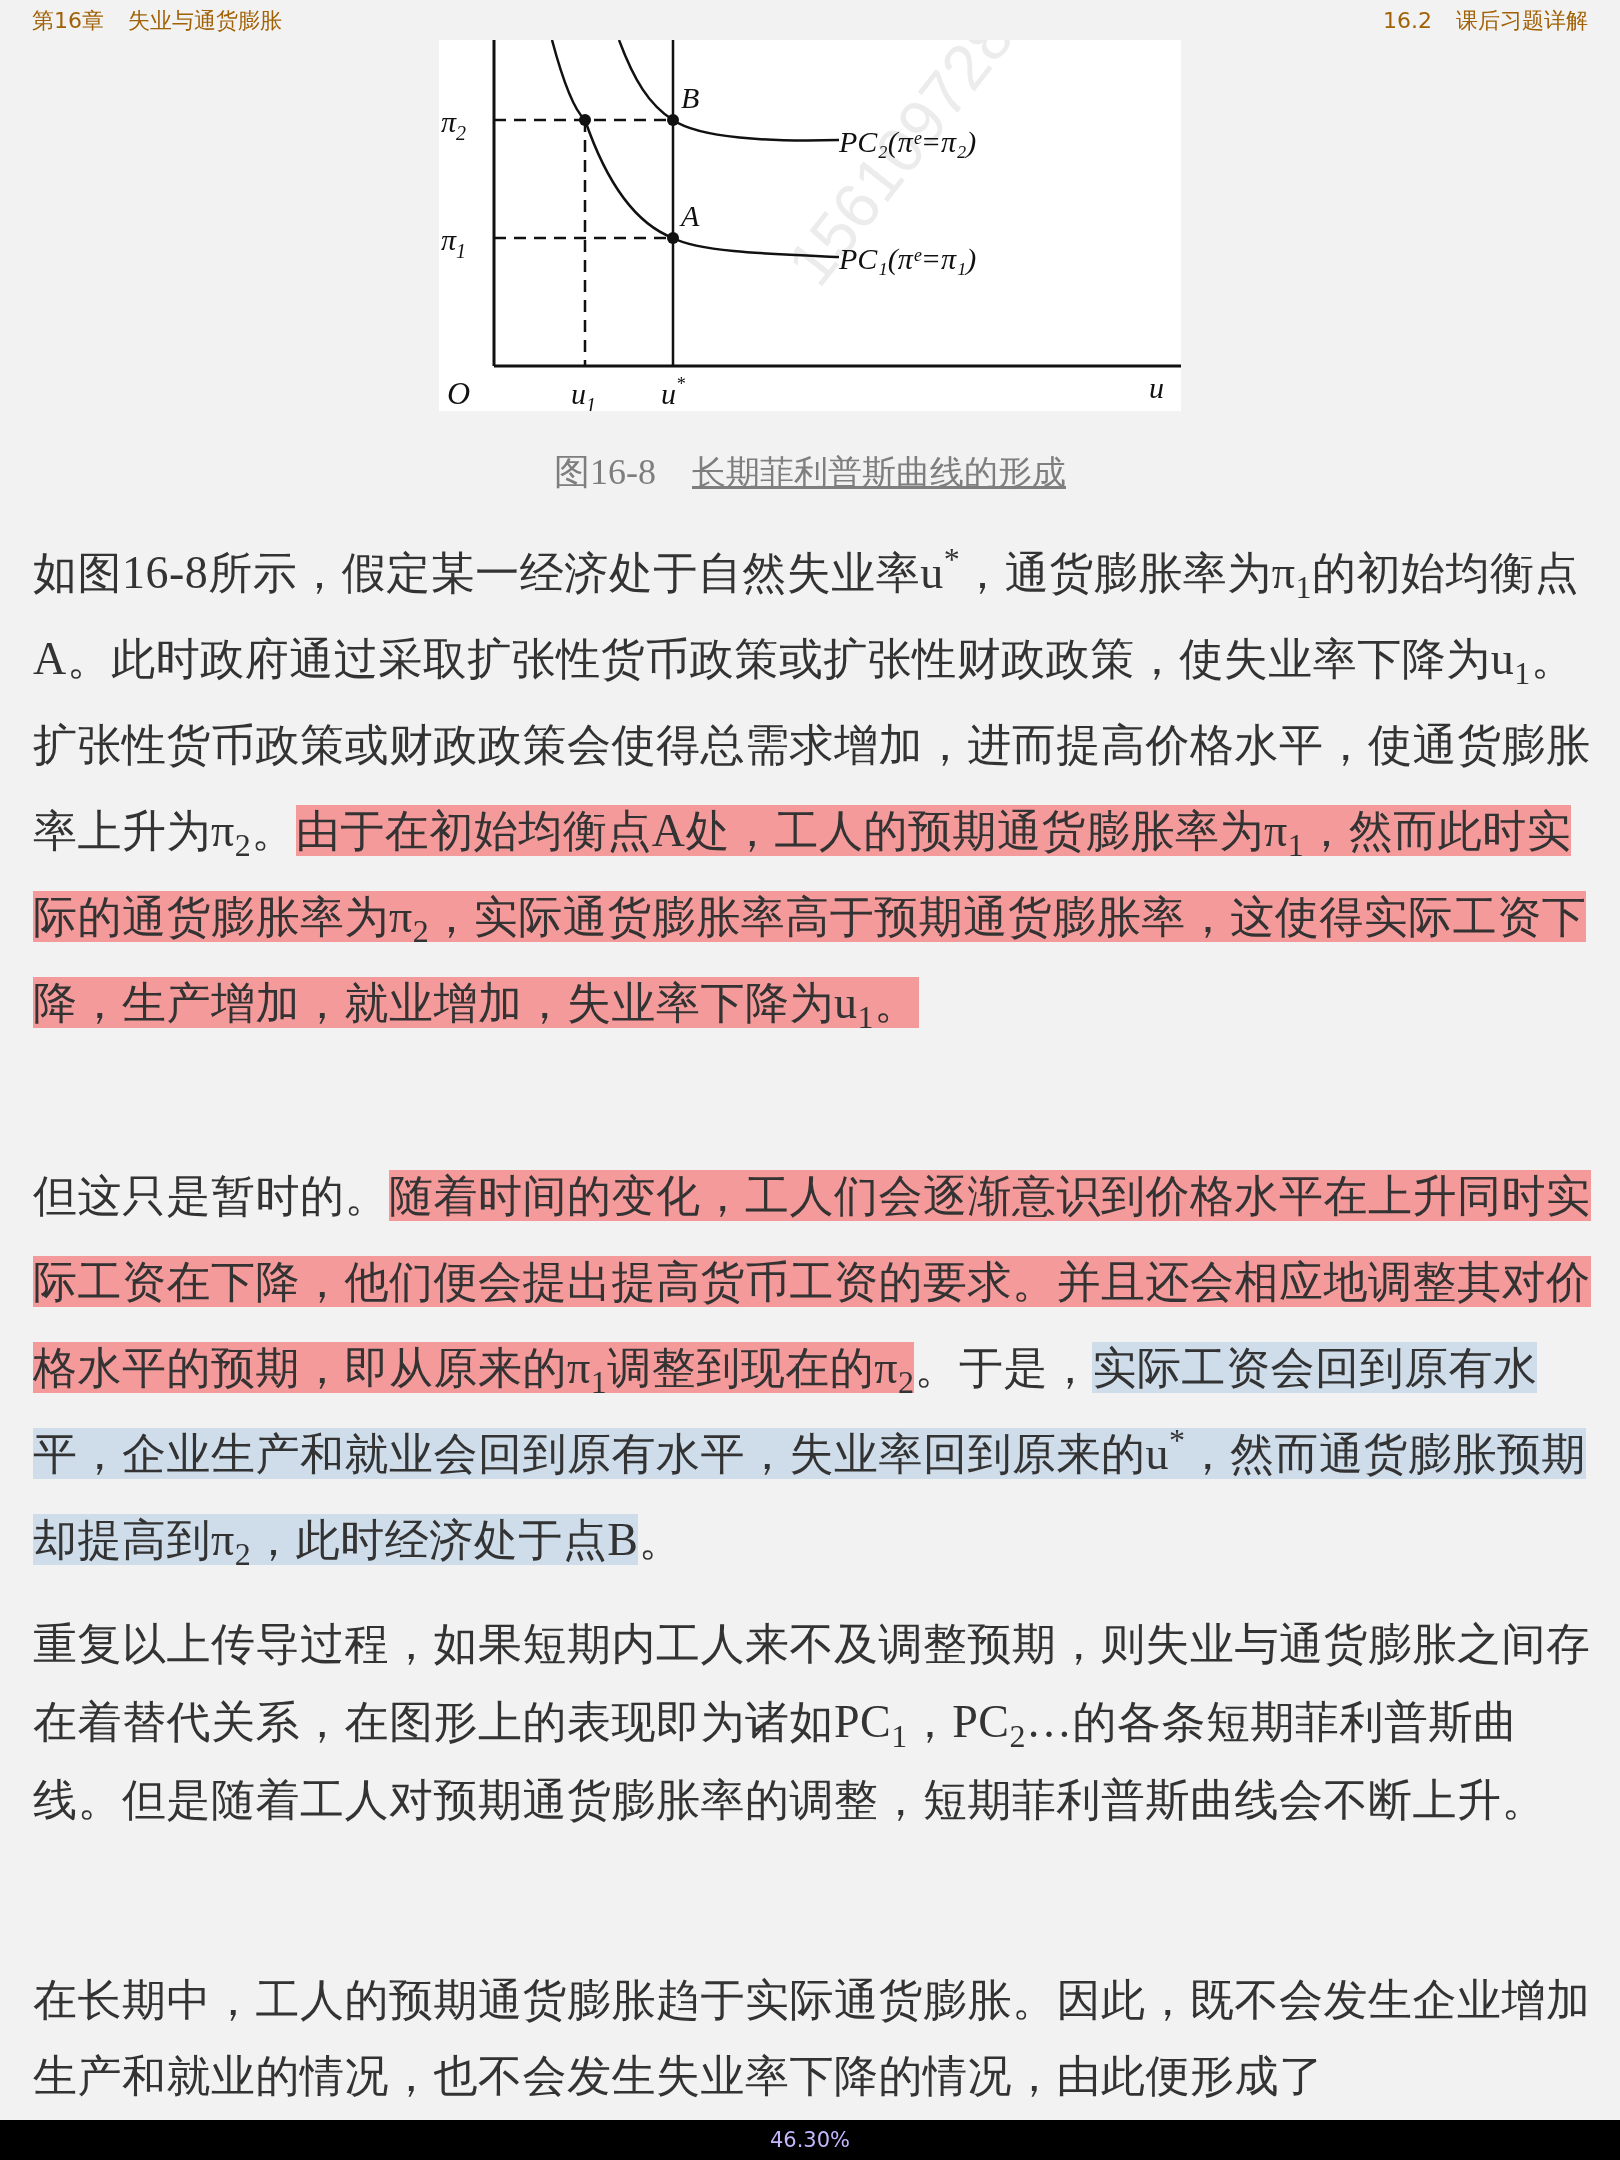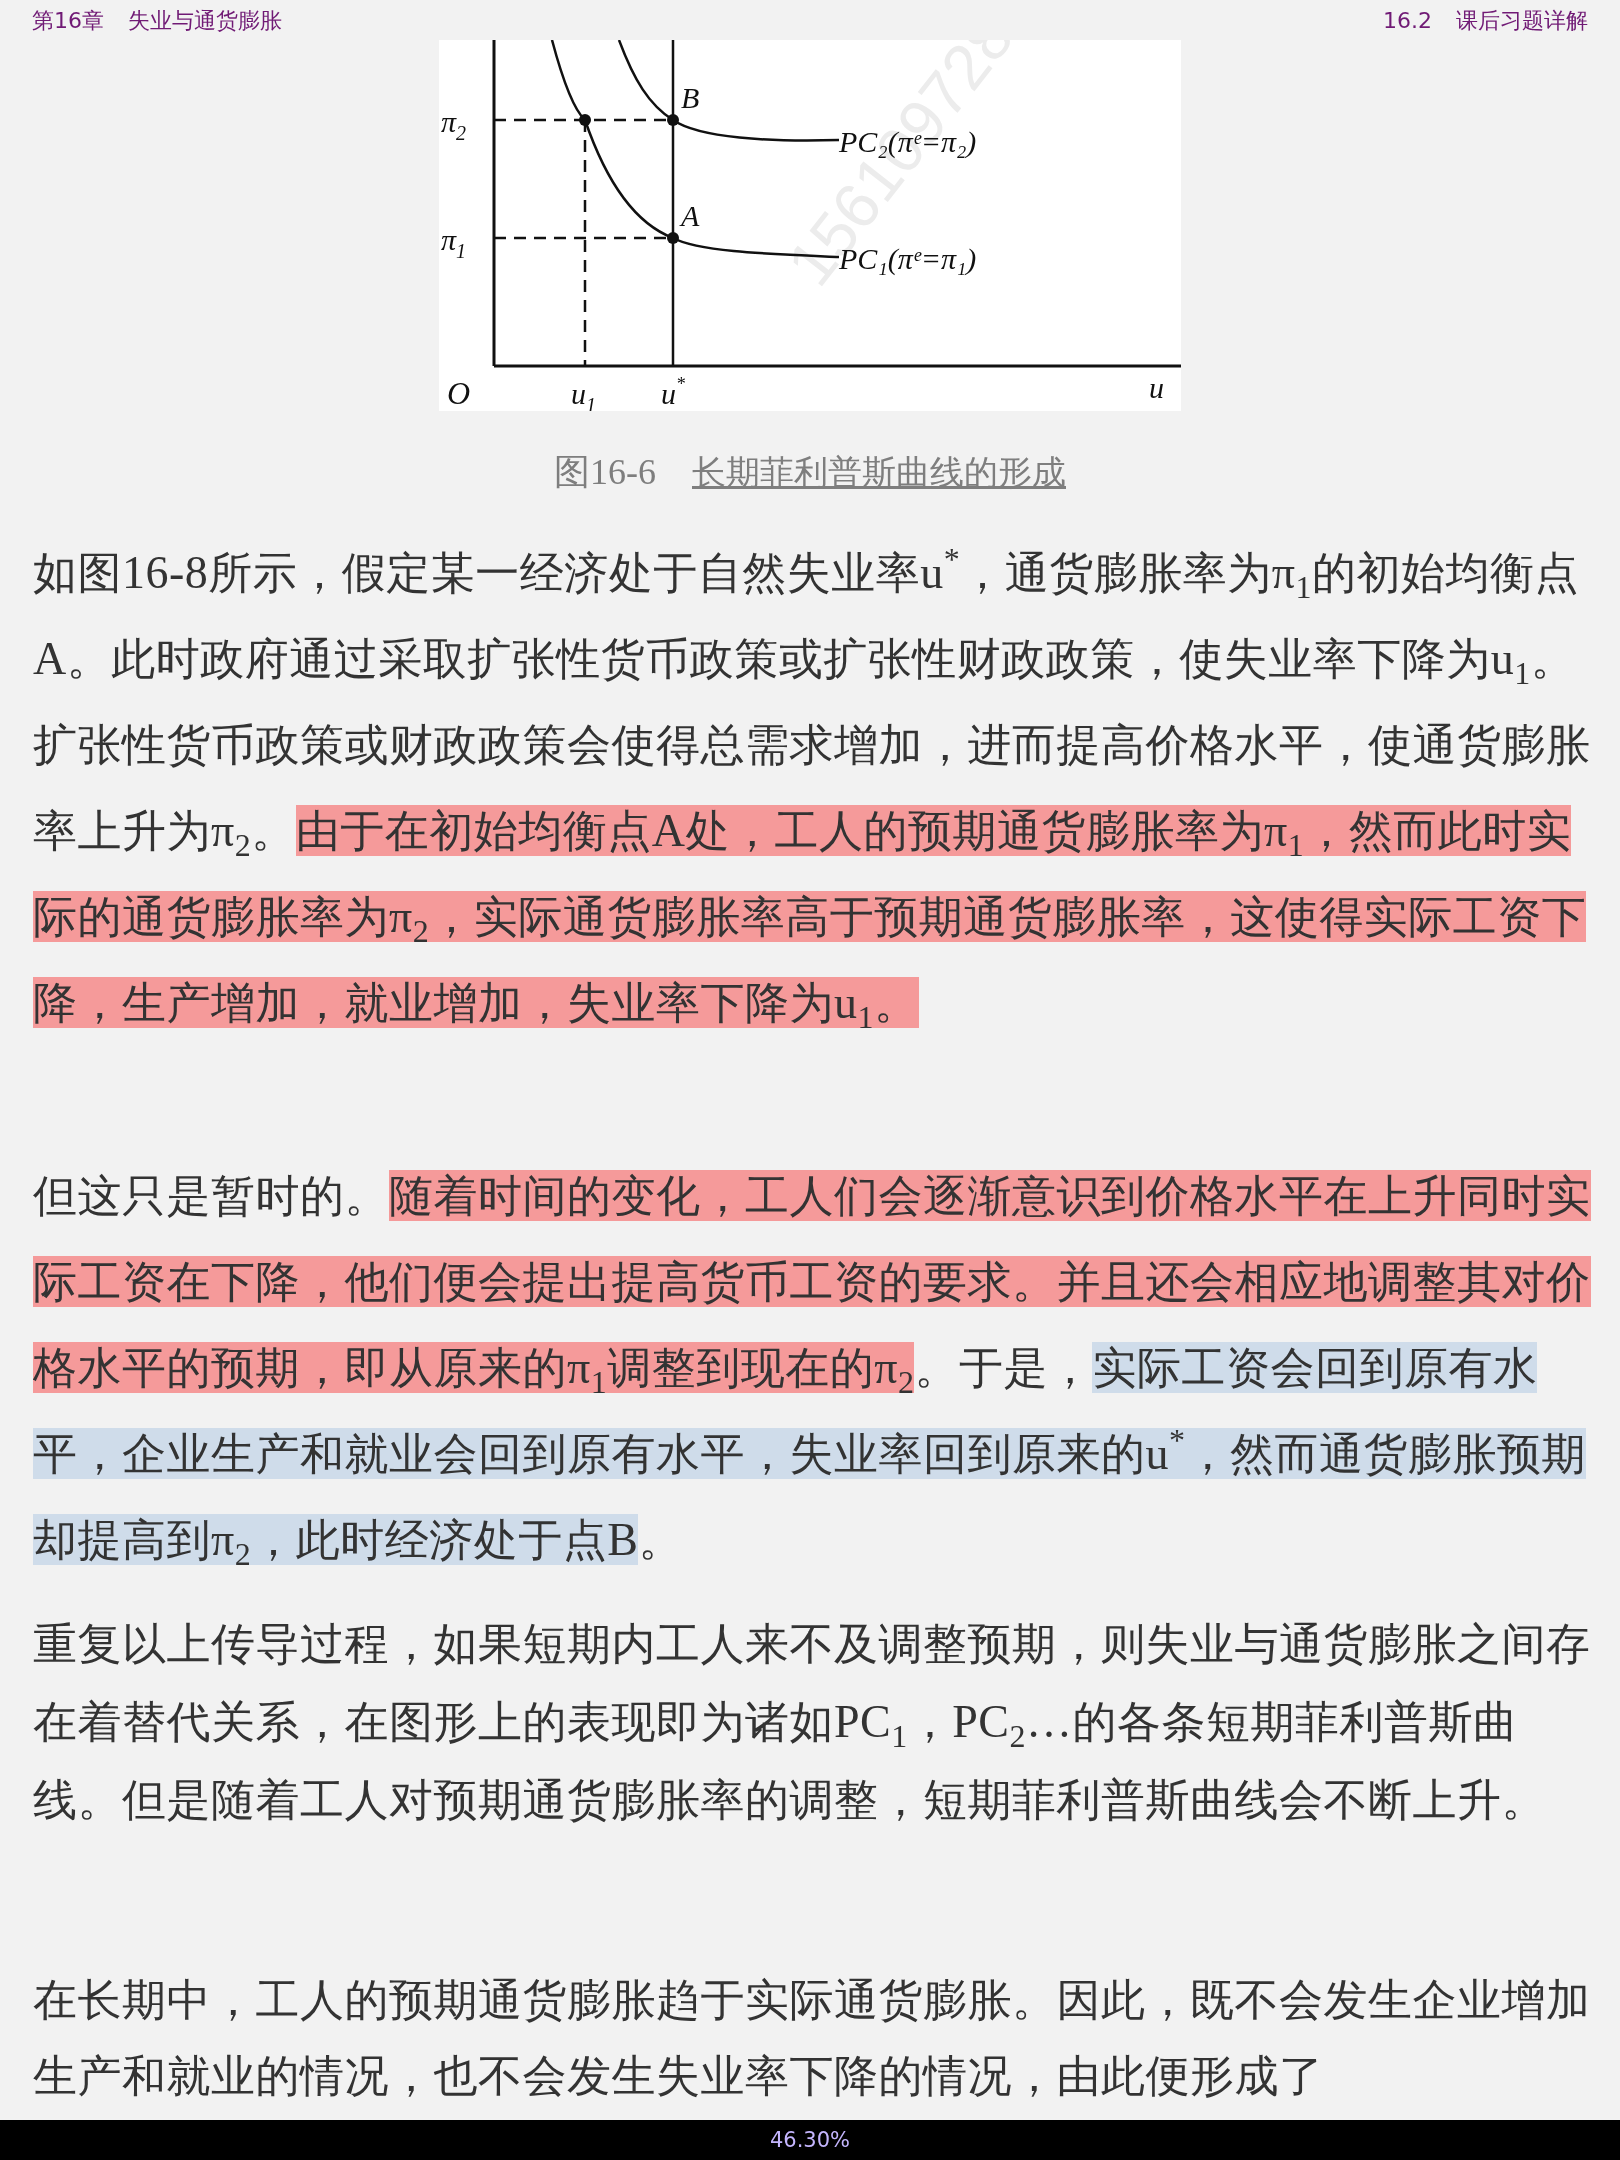--- a/index.html
+++ b/index.html
@@ -15,21 +15,21 @@
     font-family: "DejaVu Sans", "Liberation Sans", sans-serif;
     color: #333;
   }
   .header {
     position: absolute;
     top: 0;
     left: 0;
     right: 0;
     height: 40px;
     font-size: 22px;
-    color: #701a75;
+    color: #a16207;
   }
   .header .left {
     position: absolute;
     left: 32px;
     top: 6px;
   }
   .header .right {
     position: absolute;
     right: 32px;
     top: 6px;
@@ -131,21 +131,21 @@
       <text x="132" y="364" font-size="30"><tspan>u</tspan><tspan font-size="20" dy="8">1</tspan></text>
       <text x="222" y="364" font-size="30"><tspan>u</tspan><tspan font-size="18" dy="-14">*</tspan></text>
       <text x="710" y="358" font-size="30">u</text>
       <text x="400" y="112" font-size="30">PC₂(πᵉ=π₂)</text>
       <text x="400" y="229" font-size="30">PC₁(πᵉ=π₁)</text>
     </g>
   </svg>
 </div>
 
 <div class="caption">
-  <span>图16-6</span><span class="gap"></span><span class="cjk">长期菲利普斯曲线的形成</span>
+  <span>图16-8</span><span class="gap"></span><span class="cjk">长期菲利普斯曲线的形成</span>
 </div>
 
 <div class="body-text" style="top:530px;">
   <p class="p"><span>如图</span><span class="serif">16-8</span><span>所示，假定某一经济处于自然失业率</span><span class="serif">u</span><sup>*</sup><span>，通货膨胀率为</span><span class="serif">π</span><sub>1</sub><span>的初始均衡点</span><span class="serif">A</span><span>。此时政府通过采取扩张性货币政策或扩张性财政政策，使失业率下降为</span><span class="serif">u</span><sub>1</sub><span>。扩张性货币政策或财政政策会使得总需求增加，进而提高价格水平，使通货膨胀率上升为</span><span class="serif">π</span><sub>2</sub><span>。</span><span class="hl-red"><span>由于在初始均衡点</span><span class="serif">A</span><span>处，工人的预期通货膨胀率为</span><span class="serif">π</span><sub>1</sub><span>，然而此时实际的通货膨胀率为</span><span class="serif">π</span><sub>2</sub><span>，实际通货膨胀率高于预期通货膨胀率，这使得实际工资下降，生产增加，就业增加，失业率下降为</span><span class="serif">u</span><sub>1</sub><span>。</span></span></p>
 </div>
 
 <div class="body-text" style="top:1153px;">
   <p class="p"><span>但这只是暂时的。</span><span class="hl-red"><span>随着时间的变化，工人们会逐渐意识到价格水平在上升同时实际工资在下降，他们便会提出提高货币工资的要求。并且还会相应地调整其对价格水平的预期，即从原来的</span><span class="serif">π</span><sub>1</sub><span>调整到现在的</span><span class="serif">π</span><sub>2</sub></span><span>。于是，</span><span class="hl-blue"><span>实际工资会回到原有水平，企业生产和就业会回到原有水平，失业率回到原来的</span><span class="serif">u</span><sup>*</sup><span>，然而通货膨胀预期却提高到</span><span class="serif">π</span><sub>2</sub><span>，此时经济处于点</span><span class="serif">B</span></span><span>。</span></p>
 </div>
 

